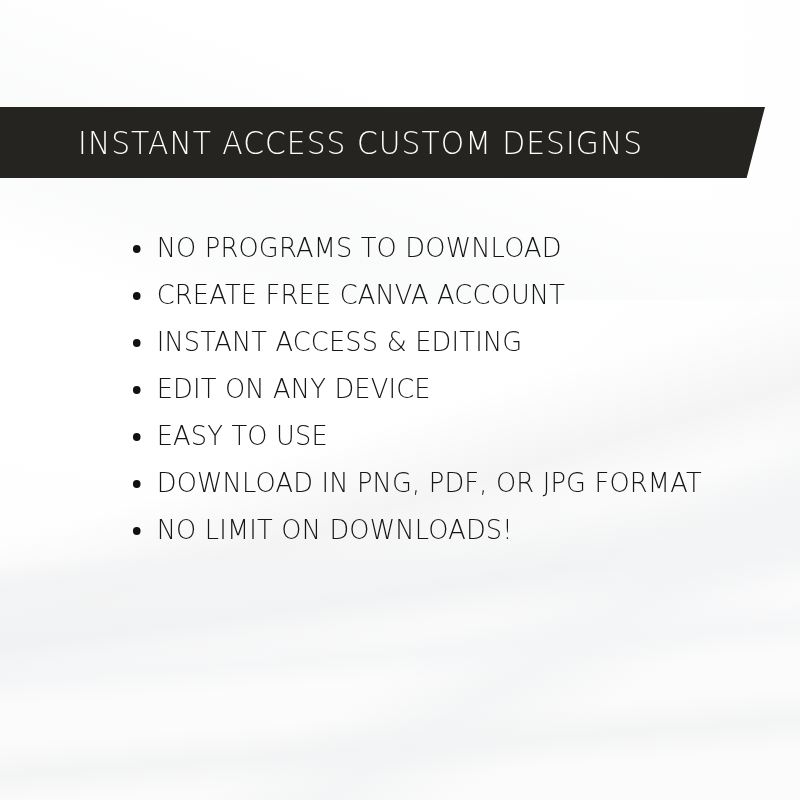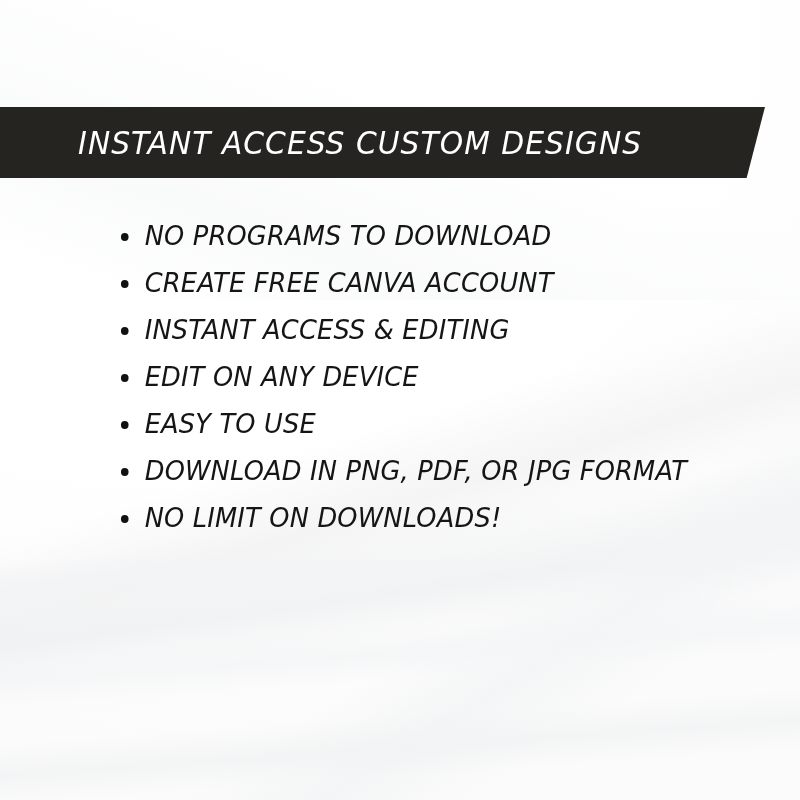--- a/index.html
+++ b/index.html
@@ -13,21 +13,20 @@
     font-family: "Liberation Sans", sans-serif;
     background: #ffffff;
   }
 
   #graphic {
     position: relative;
     width: 800px;
     height: 800px;
     background: #fdfdfd;
     overflow: hidden;
-    font-style: italic;
   }
 
   
   .bg-layer {
     position: absolute;
     inset: 0;
     pointer-events: none;
   }
 
   .bg-base {
@@ -143,21 +142,21 @@
     line-height: 1;
   }
 
   
   .features {
     position: absolute;
     left: 116px;
     top: 214px;
     width: 620px;
     list-style: none;
-    margin: 4px;
+    margin: 16px;
     padding: 0;
   }
 
   .feature-item {
     position: relative;
     padding-left: 26px;
     margin: 0 0 11px 0;
     color: #151515;
     font-family: "DejaVu Sans", sans-serif;
     font-size: 27px;

